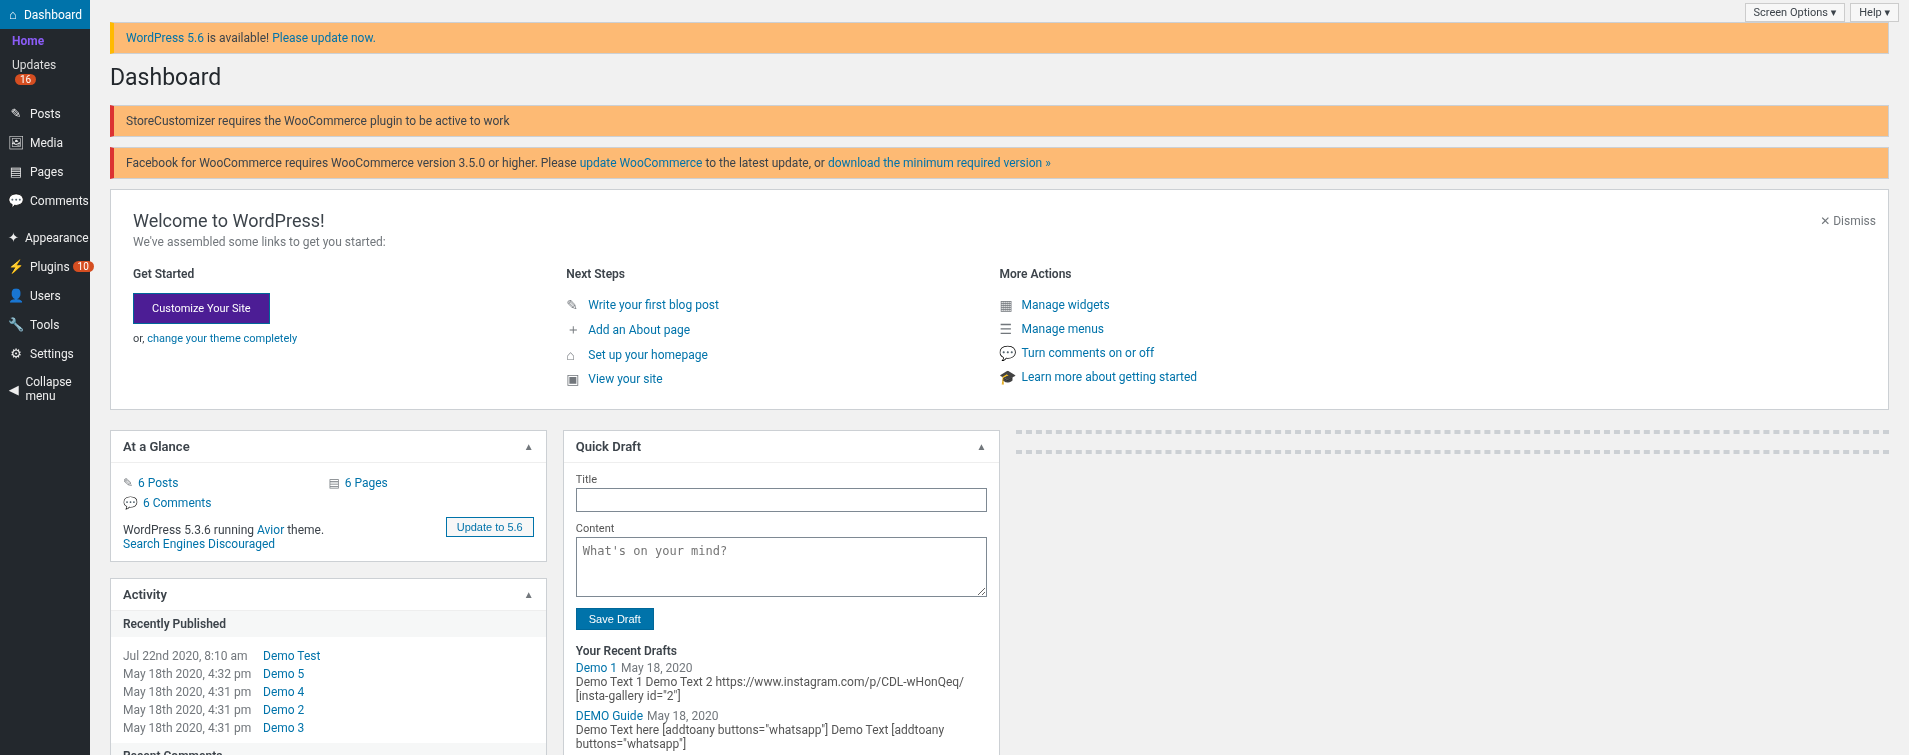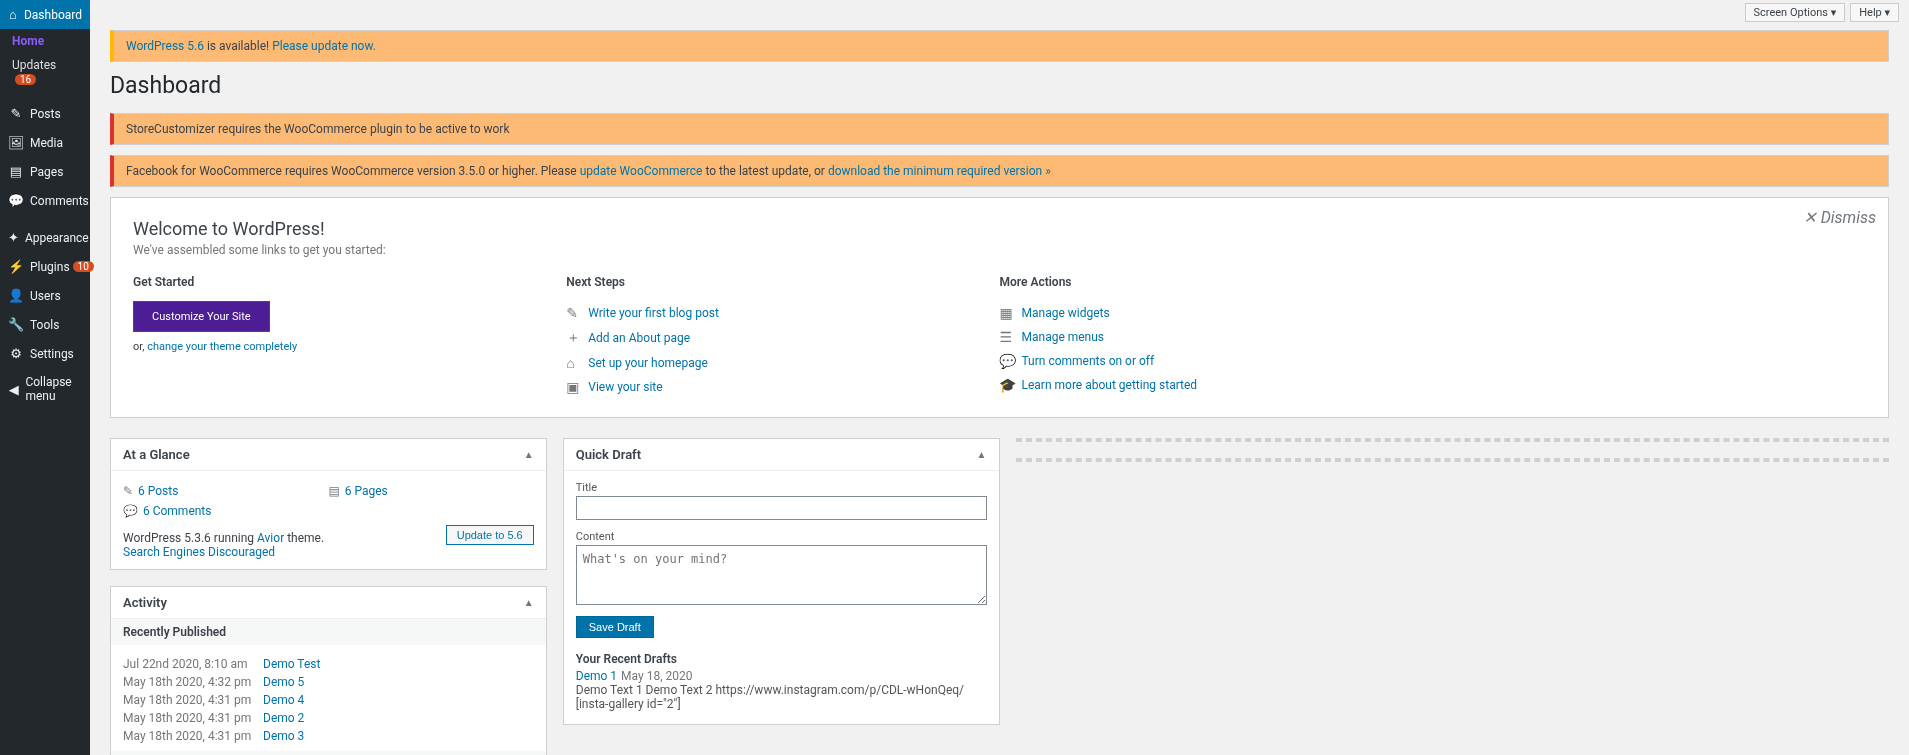--- a/index.html
+++ b/index.html
@@ -11,32 +11,32 @@
 .side-item { display: flex; align-items: center; padding: 7px 8px; color: #eee; cursor: pointer; }
 .side-item.current { background: #0073aa; color: #fff; }
 .side-item .ic { width: 16px; margin-right: 6px; text-align: center; font-size: 13px; }
 .side-sub { padding: 5px 8px 5px 12px; color: #ddd; cursor: pointer; font-size: 12px; }
 .side-sub.current { font-weight: bold; color: #8b5cf6; }
 .badge { background: #d54e21; color: #fff; border-radius: 9px; padding: 0 5px; font-size: 10px; margin-left: 3px; }
 .side-sep { margin-top: 8px; }
 
 
 #main { margin-left: 90px; padding: 0; }
-#topbar { display: flex; justify-content: flex-end; padding: 3px 10px 8px 0; }
+#topbar { display: flex; justify-content: flex-end; padding: 3px 10px 0 0; }
 .screen-btn { border: 1px solid #ccc; background: #f7f7f7; padding: 2px 8px; font-size: 11px; margin-left: 5px; cursor: pointer; }
 .mainpad { padding: 0 20px 20px 20px; }
 
 
 .notice { background: #fdba74; border: 1px solid #ccd0d4; border-left: 4px solid #ffba00; padding: 8px 12px; margin-bottom: 10px; font-size: 12px; }
 .notice.err { border-left-color: #dc3232; }
 .h1 { font-size: 23px; font-weight: 400; margin: 8px 0 14px 0; color: #23282d; }
 
 
 .welcome { background: #fff; border: 1px solid #ccd0d4; padding: 20px 22px 18px 22px; margin-bottom: 20px; position: relative; }
-.welcome .dismiss { position: absolute; right: 12px; top: 10px; font-size: 16px; color: #72777c; cursor: pointer; font-style: italic; }
+.welcome .dismiss { position: absolute; right: 12px; top: 24px; font-size: 12px; color: #72777c; cursor: pointer; }
 .welcome h2 { font-size: 18px; font-weight: 400; margin-bottom: 4px; }
 .welcome .sub { color: #72777c; font-size: 12px; margin-bottom: 18px; }
 .wcols { display: flex; }
 .wcol { flex: 1; padding-right: 20px; }
 .wcol h4 { font-size: 12px; font-weight: 600; margin-bottom: 12px; }
 .btn-primary { background: #4c1d95; border: 1px solid #006799; color: #fff; padding: 8px 18px; font-size: 11px; cursor: pointer; display: inline-block; margin-bottom: 8px; }
 .wcol .lnk { display: flex; align-items: center; padding: 4px 0; font-size: 12px; }
 .wcol .lnk .ic { width: 22px; color: #72777c; font-size: 14px; }
 
 
@@ -262,20 +262,24 @@
             <label class="qd-label">Title</label>
             <input class="qd-input" type="text" style="">
             <label class="qd-label">Content</label>
             <textarea class="qd-ta" placeholder="What's on your mind?" style=""></textarea>
             <button class="btn-save">Save Draft</button>
             <div style="margin-top:14px;font-weight:600;">Your Recent Drafts</div>
             <div class="draft-item">
               <a>Demo 1</a><span class="dt">May 18, 2020</span>
               <span class="ex">Demo Text 1 Demo Text 2 https://www.instagram.com/p/CDL-wHonQeq/ [insta-gallery id="2"]</span>
             </div>
+            <div class="draft-item">
+              <a>DEMO Guide</a><span class="dt">May 18, 2020</span>
+              <span class="ex">Demo Text here [addtoany buttons="whatsapp"] Demo Text [addtoany buttons="whatsapp"]</span>
+            </div>
           </div>
         </div>
 
       </div>
 
       <div class="col ghost2" style="flex:2">
         <div class="ghost" style="flex:1"></div>
         <div class="ghost" style="flex:1"></div>
       </div>
     </div>

